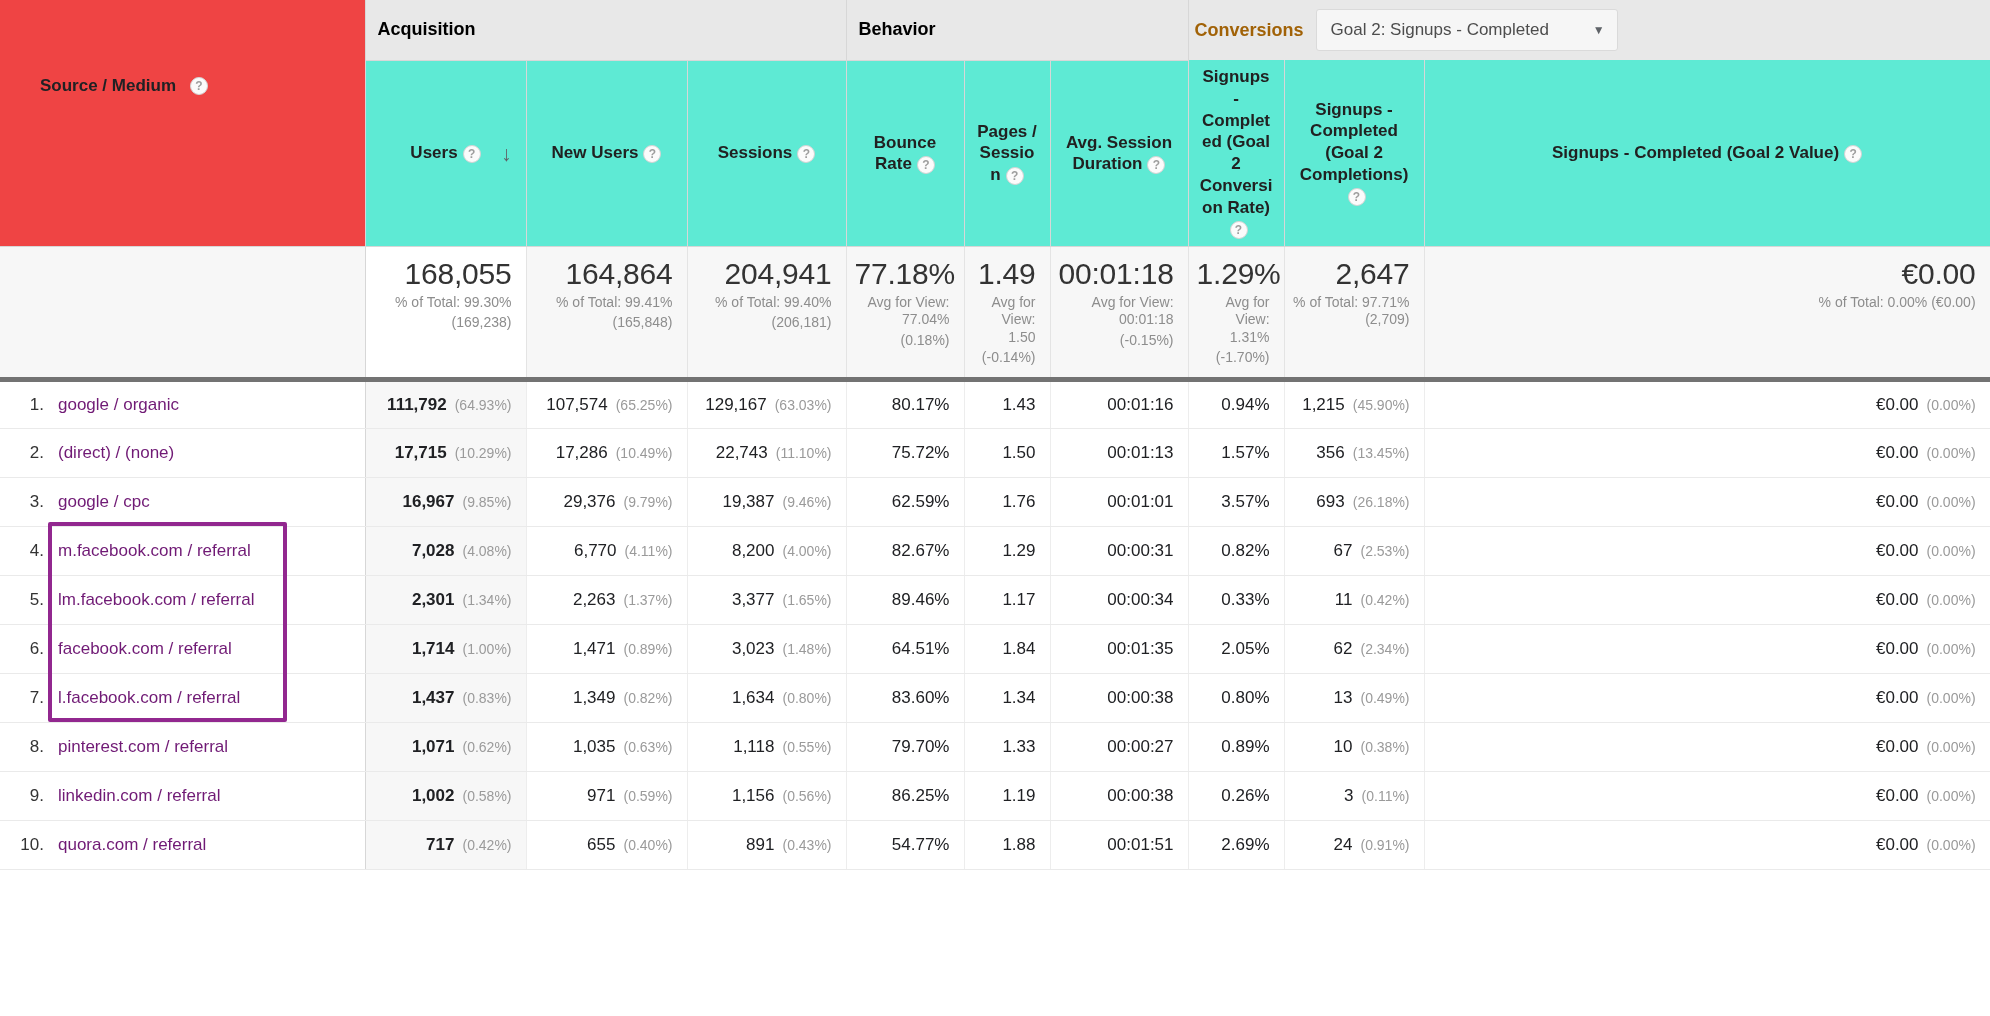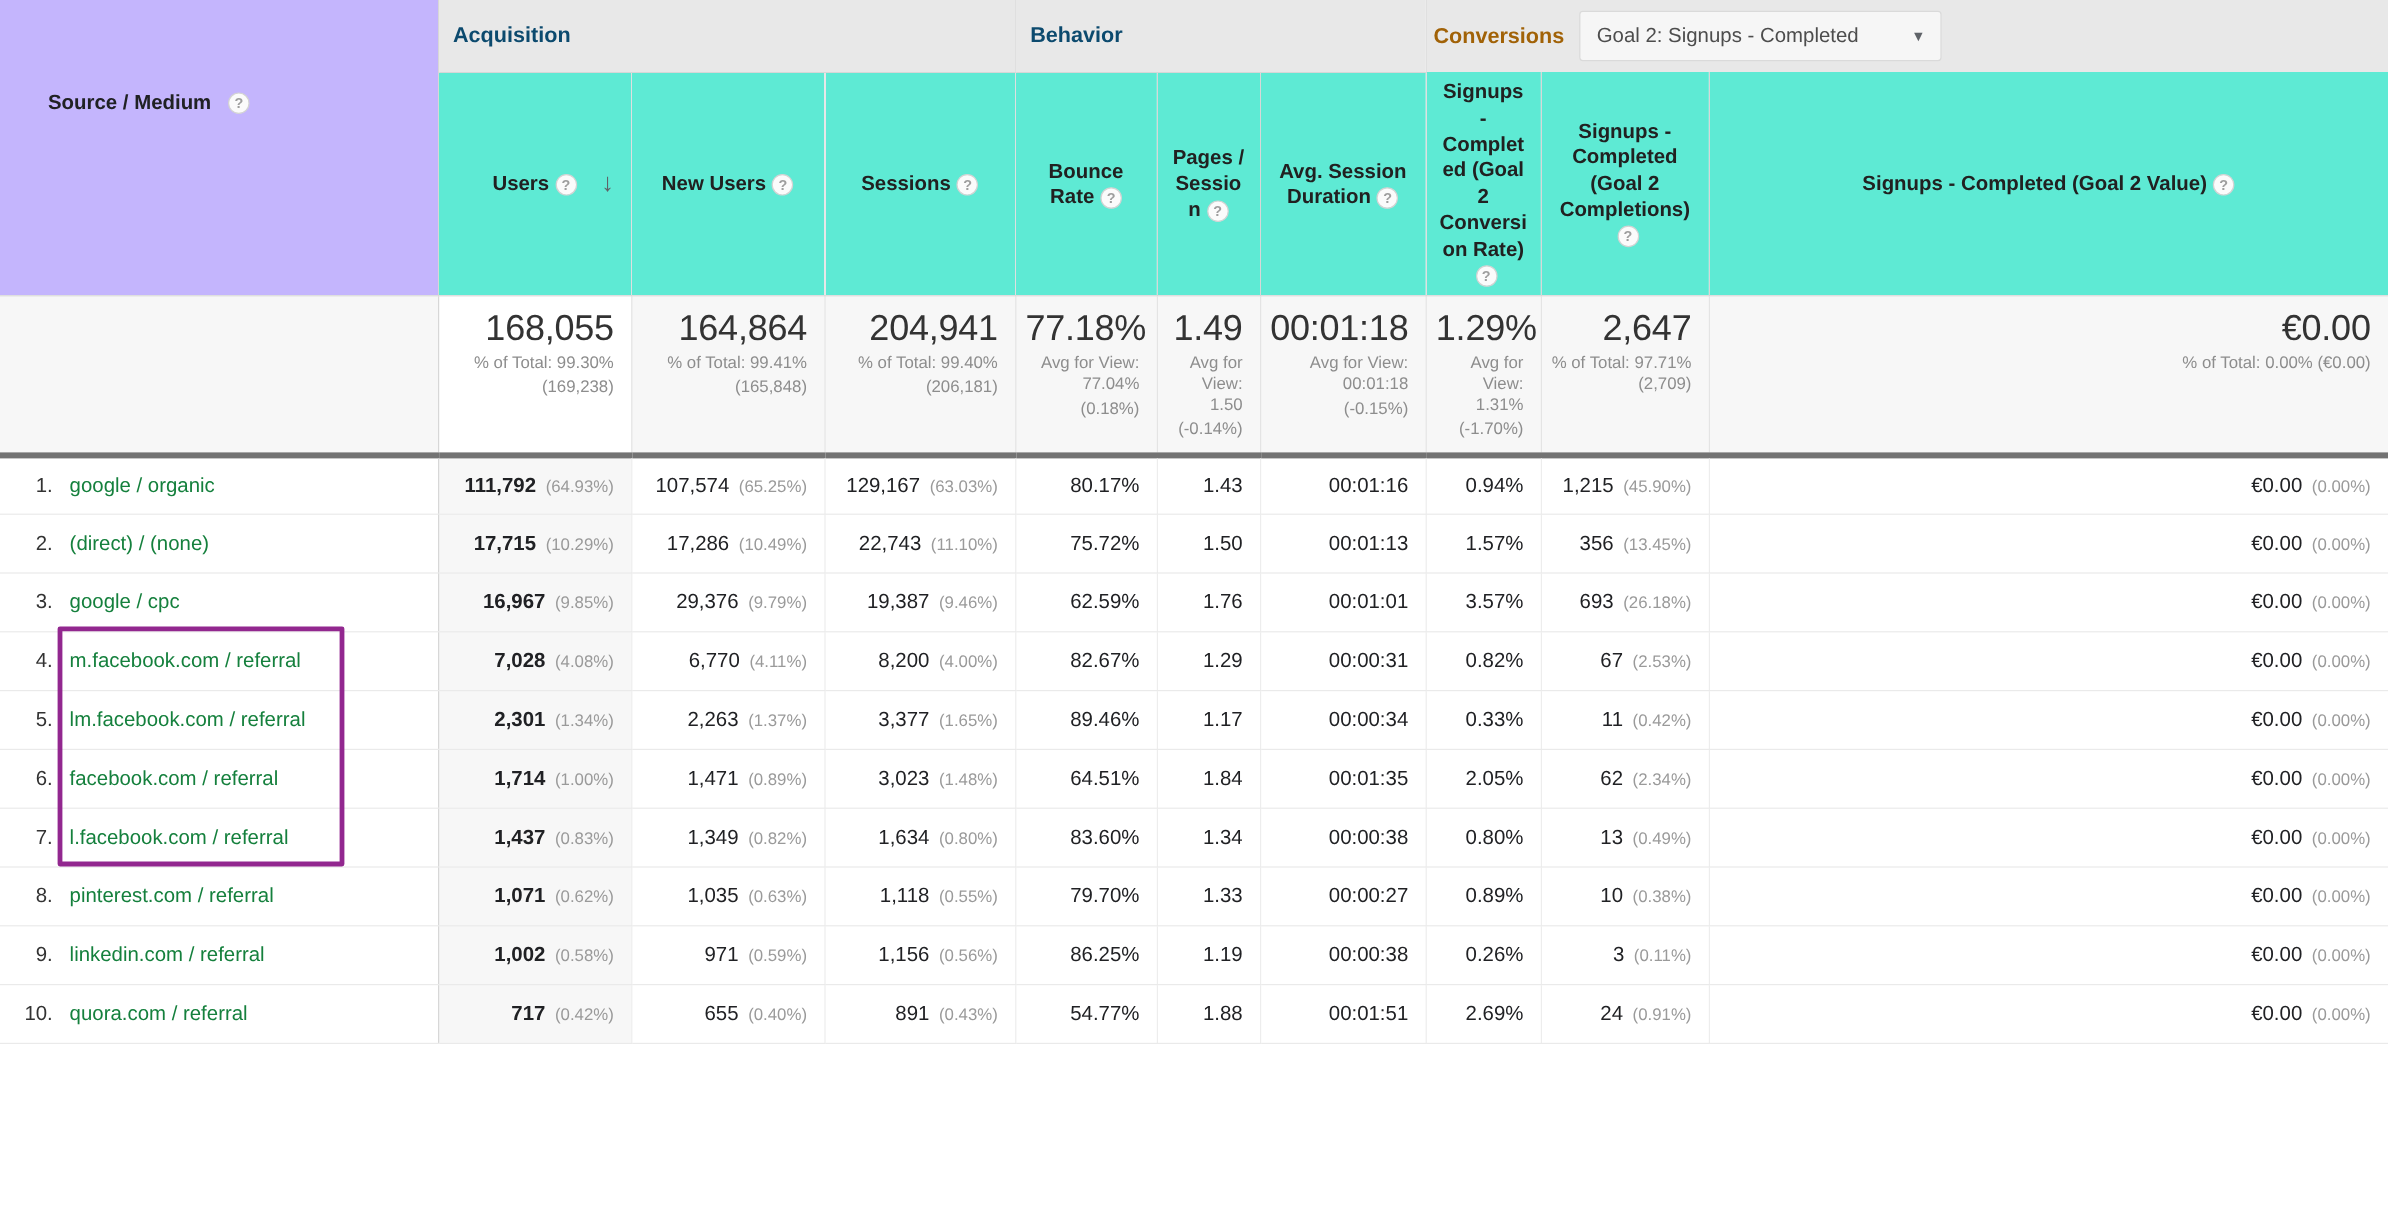--- a/index.html
+++ b/index.html
@@ -22,27 +22,27 @@
   table.ga td, table.ga th { padding: 0; vertical-align: middle; }
 
   
   .grp {
     background: #e8e8e8;
     height: 60px;
     border-bottom: 1px solid #d7d7d7;
     border-right: 1px solid #d7d7d7;
     font-weight: bold;
     font-size: 18px;
-    color: #0c4a6e;
+    color: #000000;
     text-align: left;
     padding-left: 12px !important;
     position: relative;
   }
   .dim-corner {
-    background: #c4b5fd;
+    background: #ef4444;
     border-right: 1px solid #d7d7d7;
     border-bottom: 1px solid #d7d7d7;
     position: relative;
   }
   .dim-label {
     position: absolute;
     left: 40px;
     top: 76px;
     font-weight: bold;
     font-size: 17px;
@@ -190,21 +190,21 @@
     transform: translateY(-50%);
     width: 30px;
     text-align: right;
     font-size: 17px;
     color: #333;
   }
   .srclink {
     position: absolute;
     left: 58px; top: 50%;
     transform: translateY(-50%);
-    color: #15803d;
+    color: #701a75;
     font-size: 17px;
     text-decoration: none;
     cursor: pointer;
     white-space: nowrap;
   }
 
   .v-main { font-weight: normal; }
   td.users-col .v-main { font-weight: bold; }
   .v-pct {
     color: #9a9a9a;

